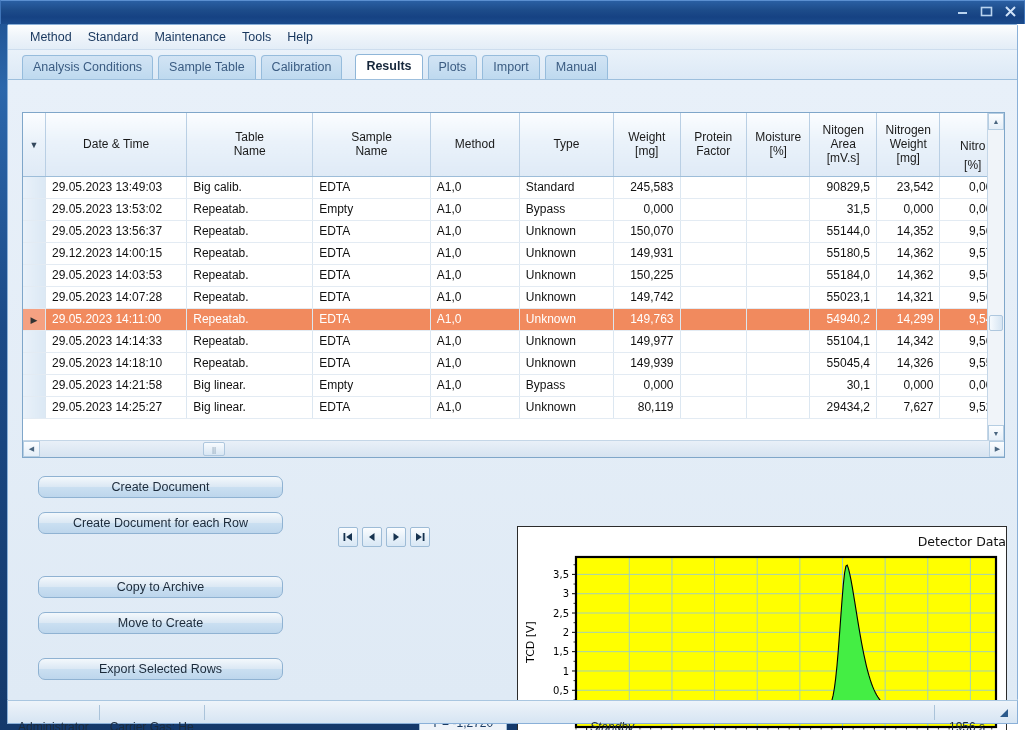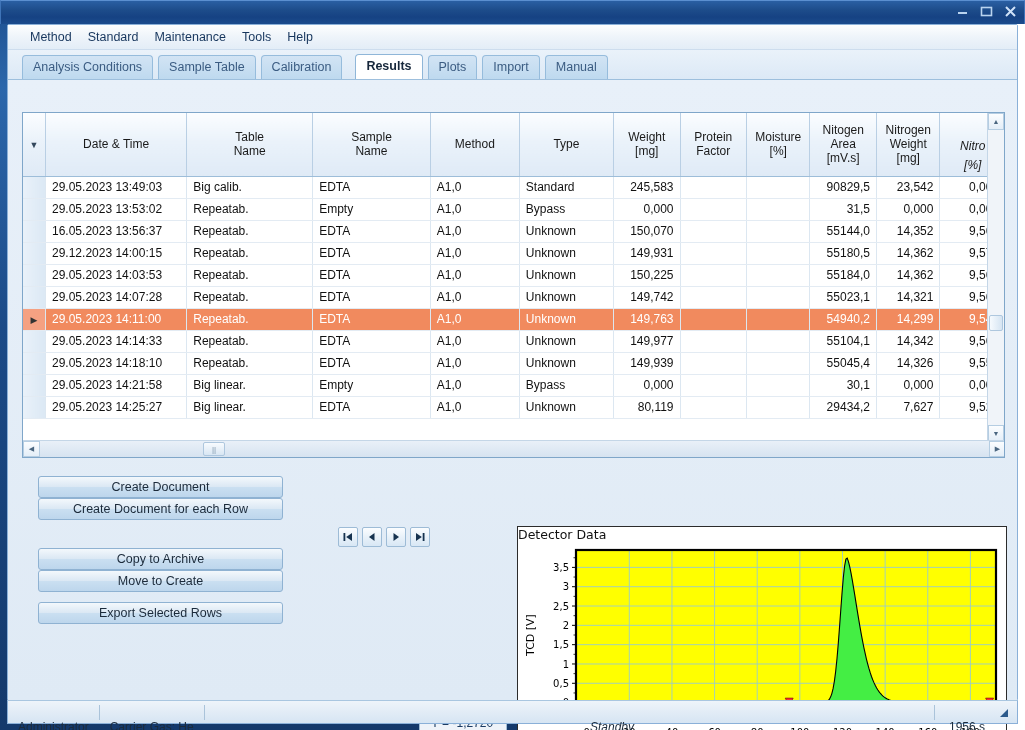--- a/index.html
+++ b/index.html
@@ -113,21 +113,21 @@
     border-right: 1px solid #a9c4dc;
     text-align: center; padding: 0;
   }
   td.rowsel { background: linear-gradient(90deg,#e9f1f9 0%, #dbe8f4 100%); }
   tr.selected td { background: #f18a5e !important; color: #ffffff; }
   tr.selected td.rowsel { background: #f5a182 !important; }
   .caret-down { font-size: 9px; color: #33475c; }
   .caret-right { font-size: 9px; color: #333; }
 
   
-  th.trunc { text-align: right; padding-right: 8px; vertical-align: top; position: relative; font-style: italic; }
+  th.trunc { text-align: right; padding-right: 8px; vertical-align: top; position: relative; }
   th.trunc .unit { position: absolute; left: 0; right: 0; bottom: 4px; text-align: center; }
   th.trunc .nm { display:block; padding-top: 4px; }
 
   
   .vscroll {
     position: absolute; right: 0; top: 0; width: 17px; height: 329px;
     background: #f0f4f9; border-left: 1px solid #c4d6e7;
   }
   .vscroll .btn-up, .vscroll .btn-dn {
     position: absolute; left: 0; width: 16px; height: 17px;
@@ -170,21 +170,21 @@
     border: 1px solid #8fb2d2; border-radius: 3px;
     font-size: 12.5px; color: #1b2a3a; text-align: center;
     height: 22px; line-height: 20px; cursor: default;
     font-family: "Liberation Sans", sans-serif;
   }
   .btn.accent {
     background: linear-gradient(180deg,#f8a880 0%, #f4916a 48%, #f0835a 52%, #ee7d54 100%);
     border-color: #cf6a44;
   }
   #leftbtns { position: absolute; left: 30px; top: 396px; width: 245px; }
-  #leftbtns .btn { margin-bottom: 0; }
+  #leftbtns .btn { margin-bottom: 14px; border-radius: 7px; }
   #leftbtns .gap { height: 28px; }
 
   
   #navbtns { position: absolute; left: 330px; top: 447px; display: flex; gap: 4px; }
   .navbtn {
     width: 20px; height: 20px; border: 1px solid #9dbbd6; border-radius: 2px;
     background: linear-gradient(180deg,#fbfdff 0%, #e8f1f9 50%, #d8e7f5 100%);
     display: flex; align-items: center; justify-content: center; cursor: default;
   }
   .navbtn svg { display:block; }
@@ -195,21 +195,21 @@
     background: #eef3f9; border: 1px solid #9fbdd8;
     font-size: 12px; color: #1c3c63; padding: 4px 0 0 11px; line-height: 17px;
   }
 
   
   #chartpanel {
     position: absolute; left: 509px; top: 446px; width: 490px; height: 246px;
     background: #ffffff; border: 1px solid #2b2b2b;
   }
   #chart-title {
-    text-align: left; font-size: 12.5px; color: #111; 
+    text-align: right; font-size: 12.5px; color: #111; padding-top: 7px;
     font-family: "DejaVu Sans", sans-serif;
   }
   #plot-svg { display: block; }
 
   
   #statusbar {
     position: absolute; left: 7px; top: 700px; width: 1011px; height: 24px;
     background: linear-gradient(180deg,#eef4fa 0%, #e2ecf6 50%, #d6e5f3 100%);
     border: 1px solid #8ab0d8; border-top: 1px solid #a9c6e0;
     display: flex; align-items: center; font-size: 12px; color: #1b2b3c;
@@ -358,21 +358,21 @@
                 <td class="txt">Bypass</td>
                 <td class="num">0,000</td>
                 <td class="num"></td>
                 <td class="num"></td>
                 <td class="num">31,5</td>
                 <td class="num">0,000</td>
                 <td class="num">0,000</td>
               </tr>
               <tr>
                 <td class="rowsel"></td>
-                <td class="txt">16.05.2023 13:56:37</td>
+                <td class="txt">29.05.2023 13:56:37</td>
                 <td class="txt">Repeatab.</td>
                 <td class="txt">EDTA</td>
                 <td class="txt">A1,0</td>
                 <td class="txt">Unknown</td>
                 <td class="num">150,070</td>
                 <td class="num"></td>
                 <td class="num"></td>
                 <td class="num">55144,0</td>
                 <td class="num">14,352</td>
                 <td class="num">9,564</td>

